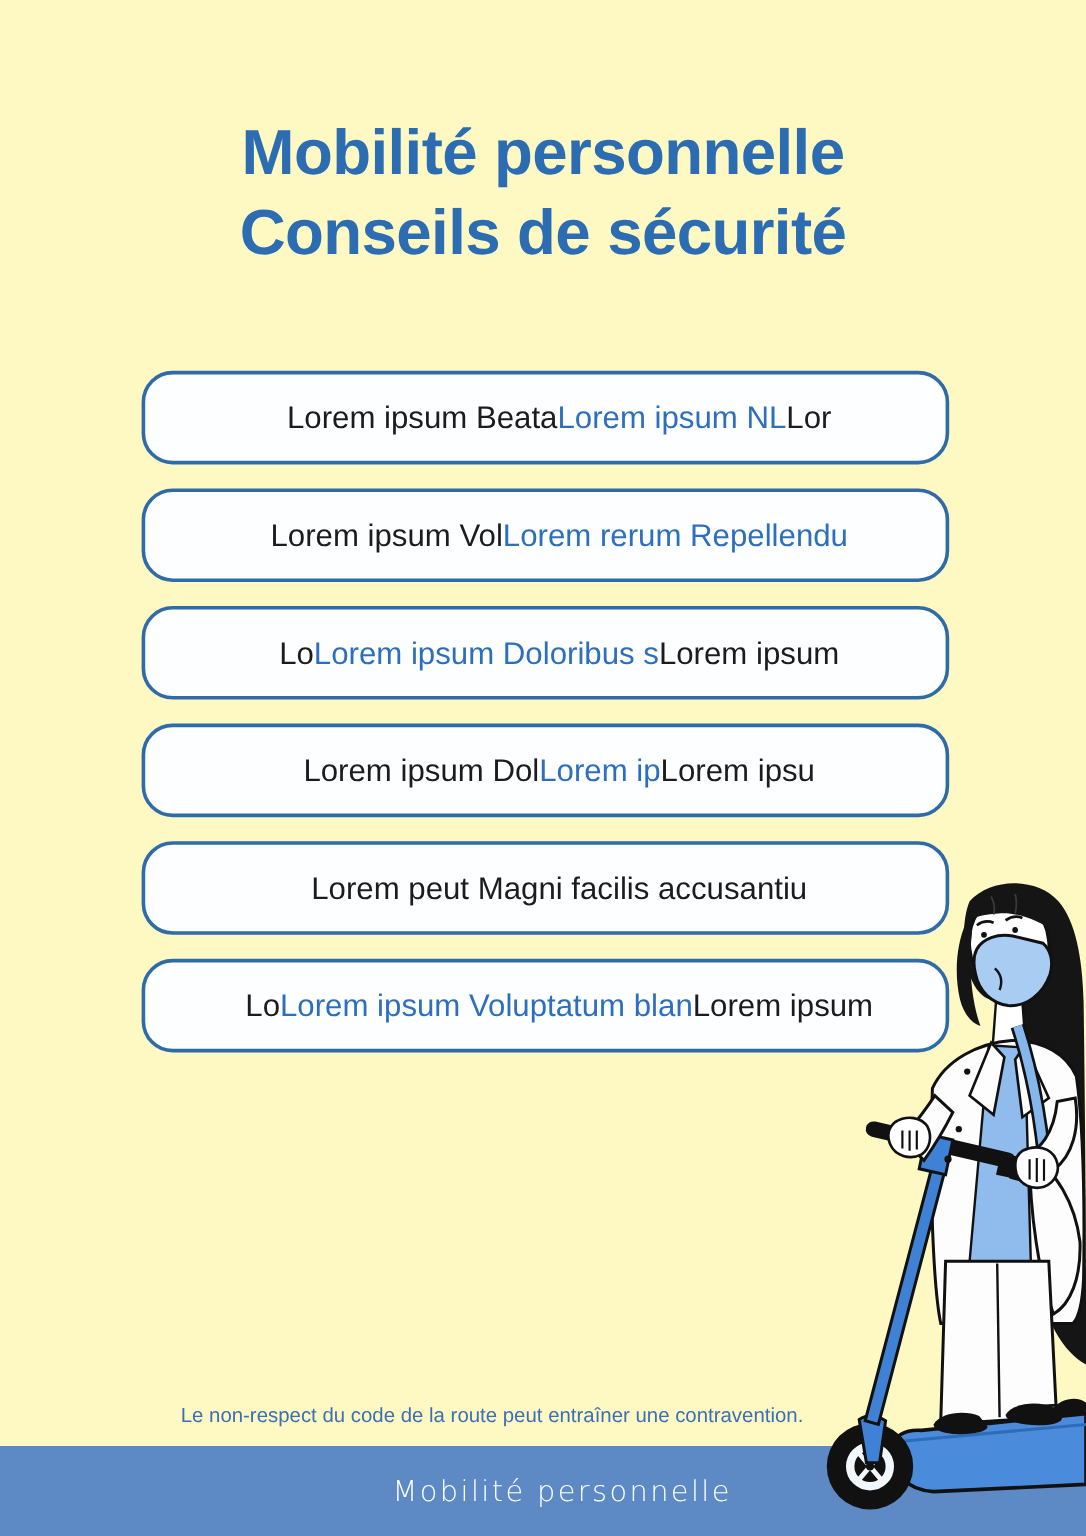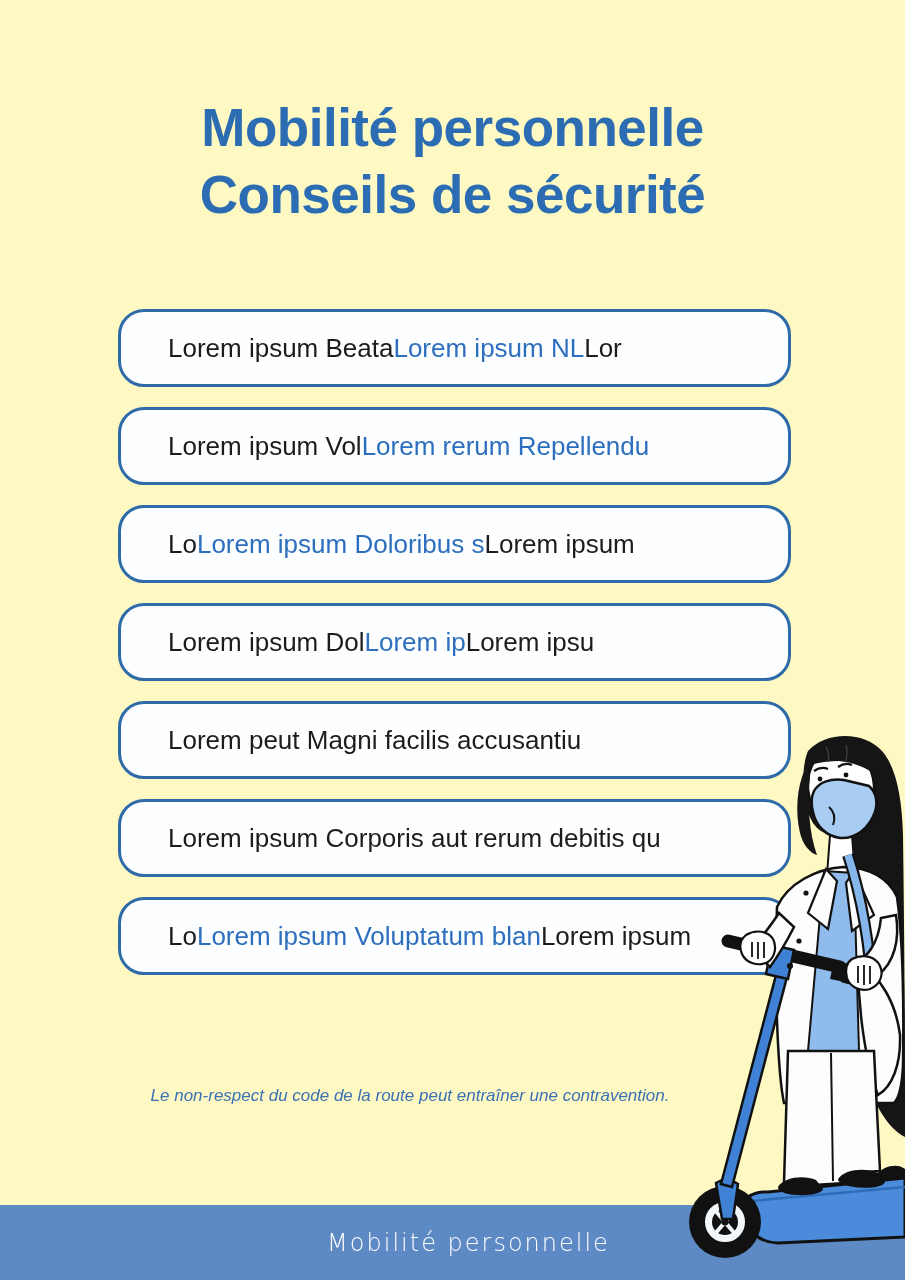--- a/index.html
+++ b/index.html
@@ -14,29 +14,29 @@
     font-size:53px; line-height:67px; font-weight:700;
     color:#2b6cb3; letter-spacing:-0.5px;
   }
   .cards {
     position:absolute; top:309px; left:118px; width:673px;
     display:flex; flex-direction:column; gap:20px;
   }
   .card {
     height:78px; box-sizing:border-box;
     background:#fcfeff; border:3.5px solid #2f6ba8; border-radius:26px;
-    display:flex; align-items:center; padding:0 24px 0 47px;
+    display:flex; align-items:center; padding:0 24px 0 47px;justify-content:center;
   }
   .card-text { margin:0; font-size:26px; color:#1c1c1e; white-space:nowrap; }
   .seg.dark { color:#1c1c1e; }
   .seg.blue { color:#2d6fbe; }
   .note {
-    position:absolute; top:1084px; left:120px; width:580px;
+    position:absolute; top:1168px; left:120px; width:580px;
     margin:0; text-align:center;
-    font-size:17px; line-height:1.45; color:#3b70b5;font-style:italic;
+    font-size:17px; line-height:1.45; color:#3b70b5;
   }
   .footer {
     position:absolute; left:0; bottom:0; width:100%; height:75px;
     background:#5d89c4; display:flex; align-items:center; justify-content:center;
     z-index:1;
   }
   .footer-label {
     color:#ffffff; font-size:24px; font-weight:100; letter-spacing:2px;
     font-family:"DejaVu Sans", sans-serif; transform:translateX(16px);
   }
@@ -60,23 +60,20 @@
         <p class="card-text"><span class="seg dark">Lorem ipsum Vol</span><span class="seg blue">Lorem rerum Repellendu</span><span class="seg"></span></p>
       </div>
     <div class="card">
         <p class="card-text"><span class="seg dark">Lo</span><span class="seg blue">Lorem ipsum Doloribus s</span><span class="seg dark">Lorem ipsum</span></p>
       </div>
     <div class="card">
         <p class="card-text"><span class="seg dark">Lorem ipsum Dol</span><span class="seg blue">Lorem ip</span><span class="seg dark">Lorem ipsu</span></p>
       </div>
     <div class="card">
         <p class="card-text"><span class="seg dark">Lorem peut Magni facilis accusantiu</span><span class="seg"></span><span class="seg"></span></p>
-      </div>
-    <div class="card">
-        <p class="card-text"><span class="seg dark">Lorem ipsum Corporis aut rerum debitis qu</span><span class="seg"></span><span class="seg"></span></p>
       </div>
     <div class="card">
         <p class="card-text"><span class="seg dark">Lo</span><span class="seg blue">Lorem ipsum Voluptatum blan</span><span class="seg dark">Lorem ipsum</span></p>
       </div>
   </div>
 
   <p class="note">Le non-respect du code de la route peut entraîner une contravention.</p>
 
   <div class="footer">
     <span class="footer-label">Mobilité personnelle</span>

